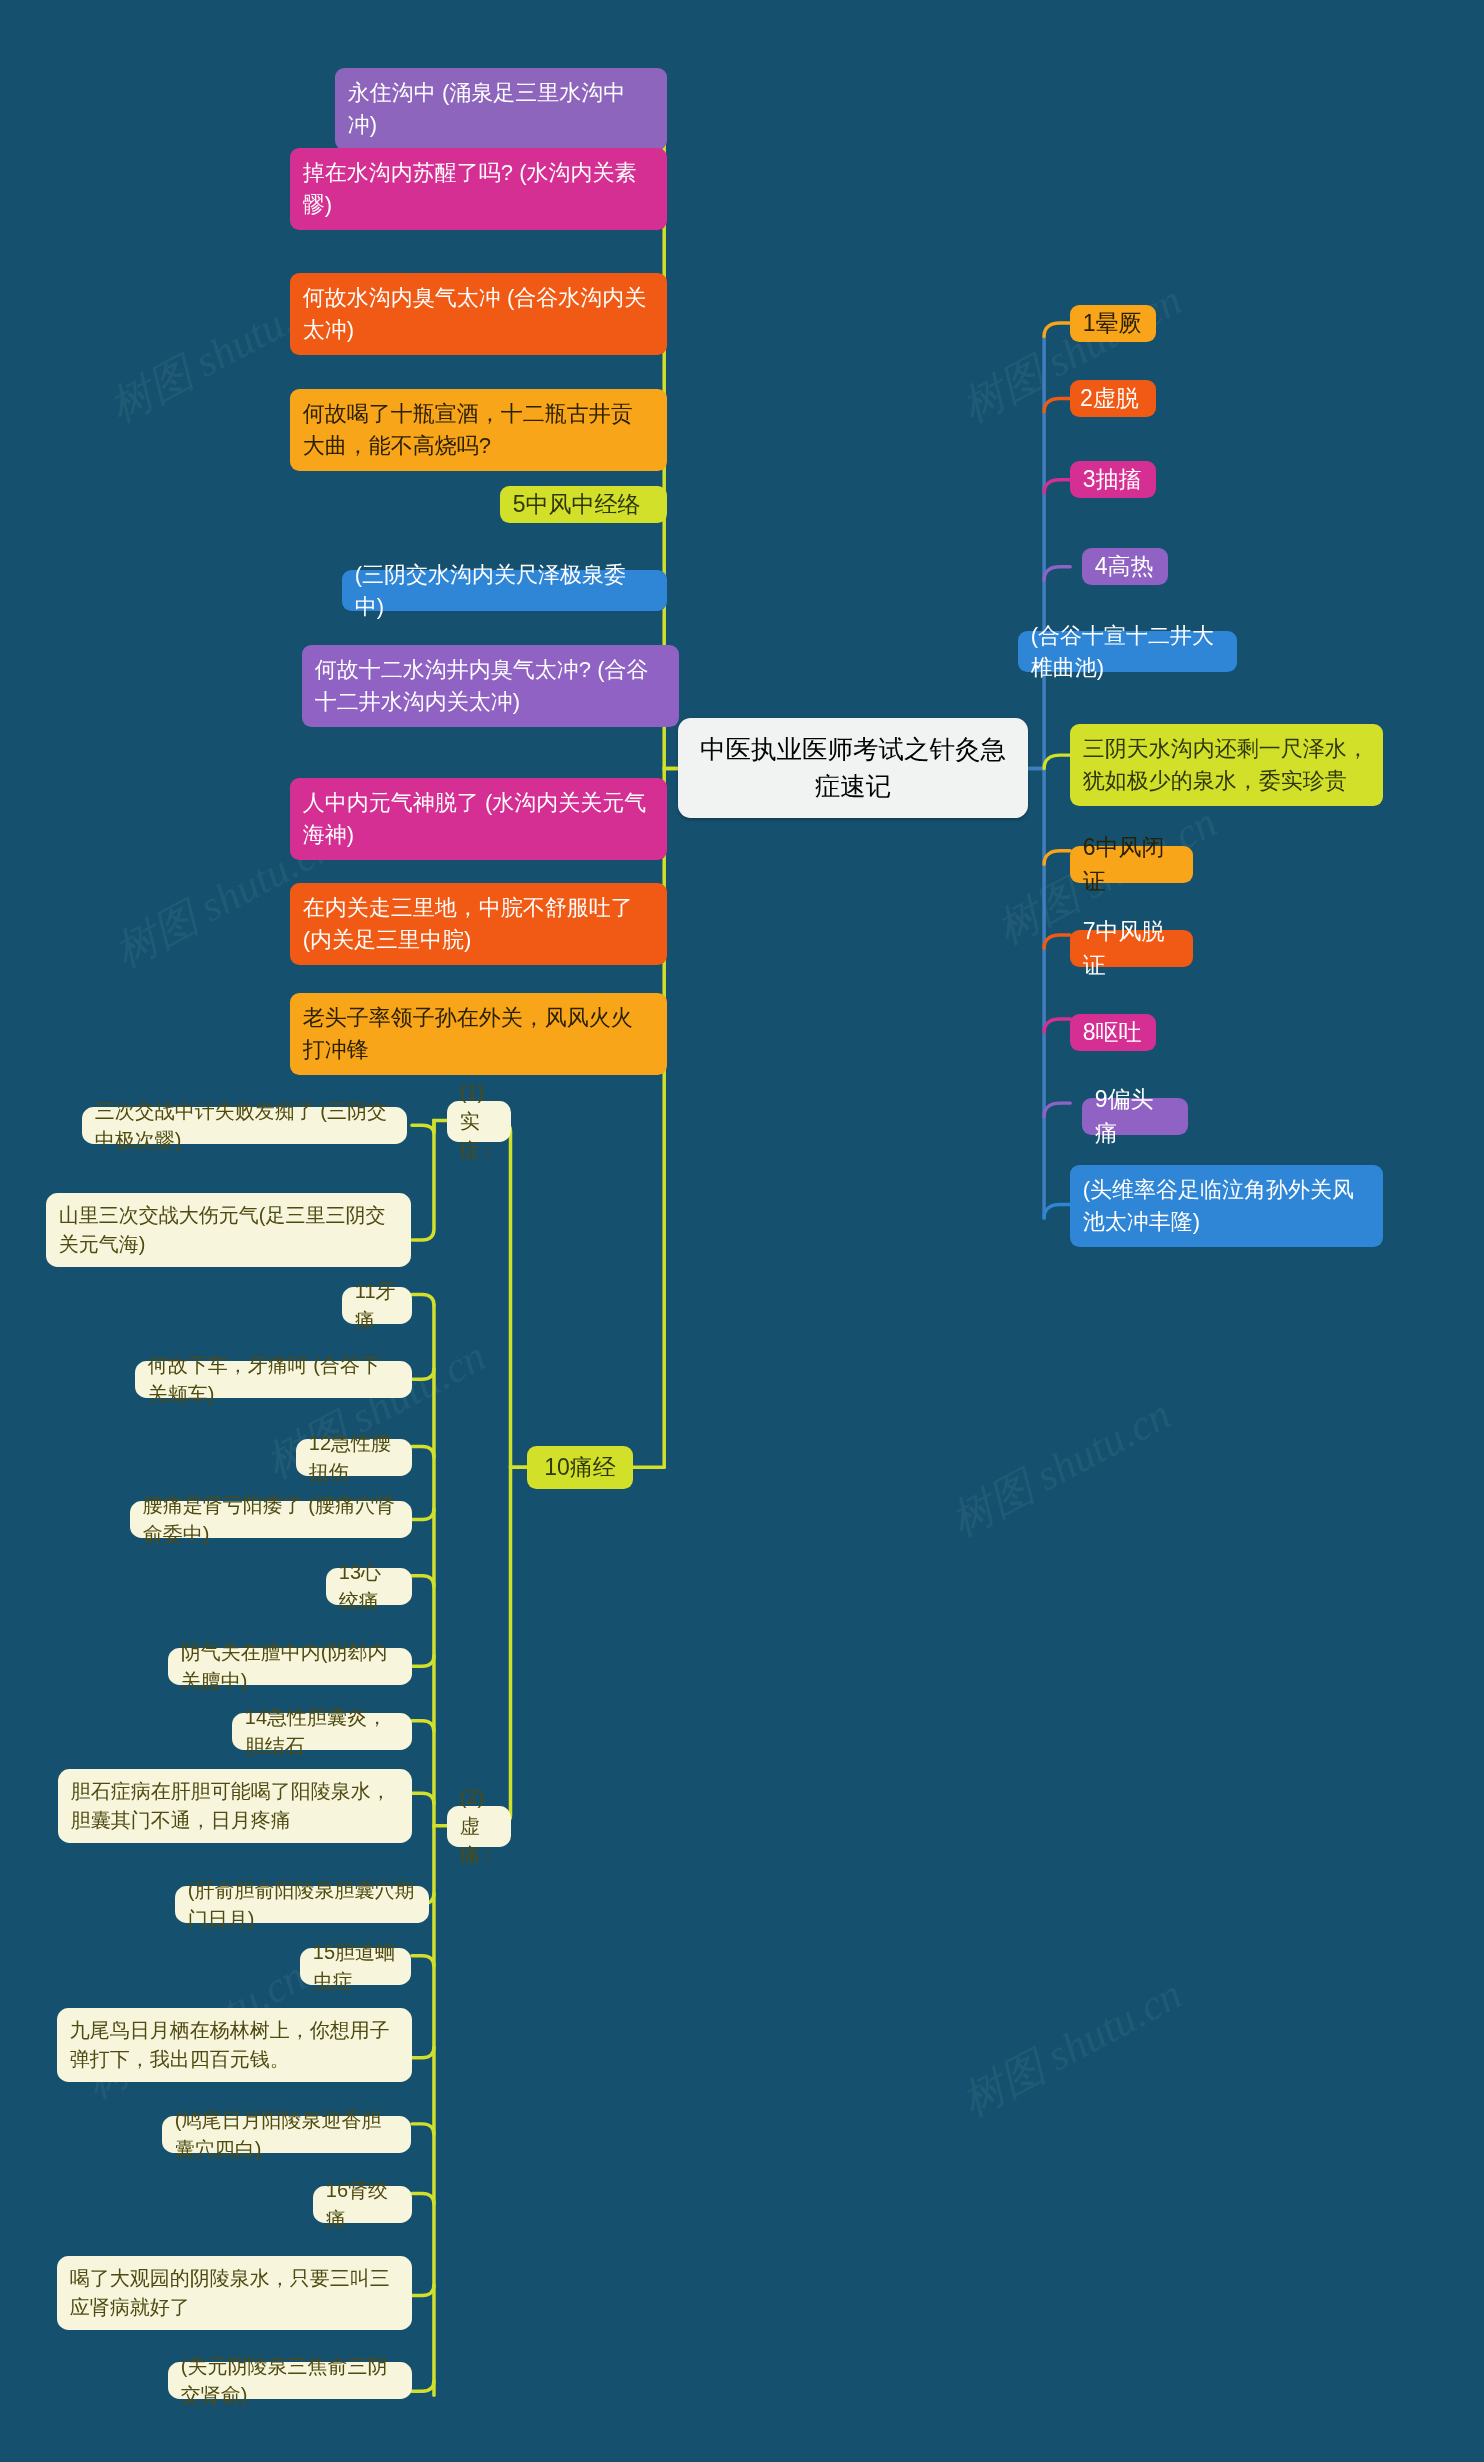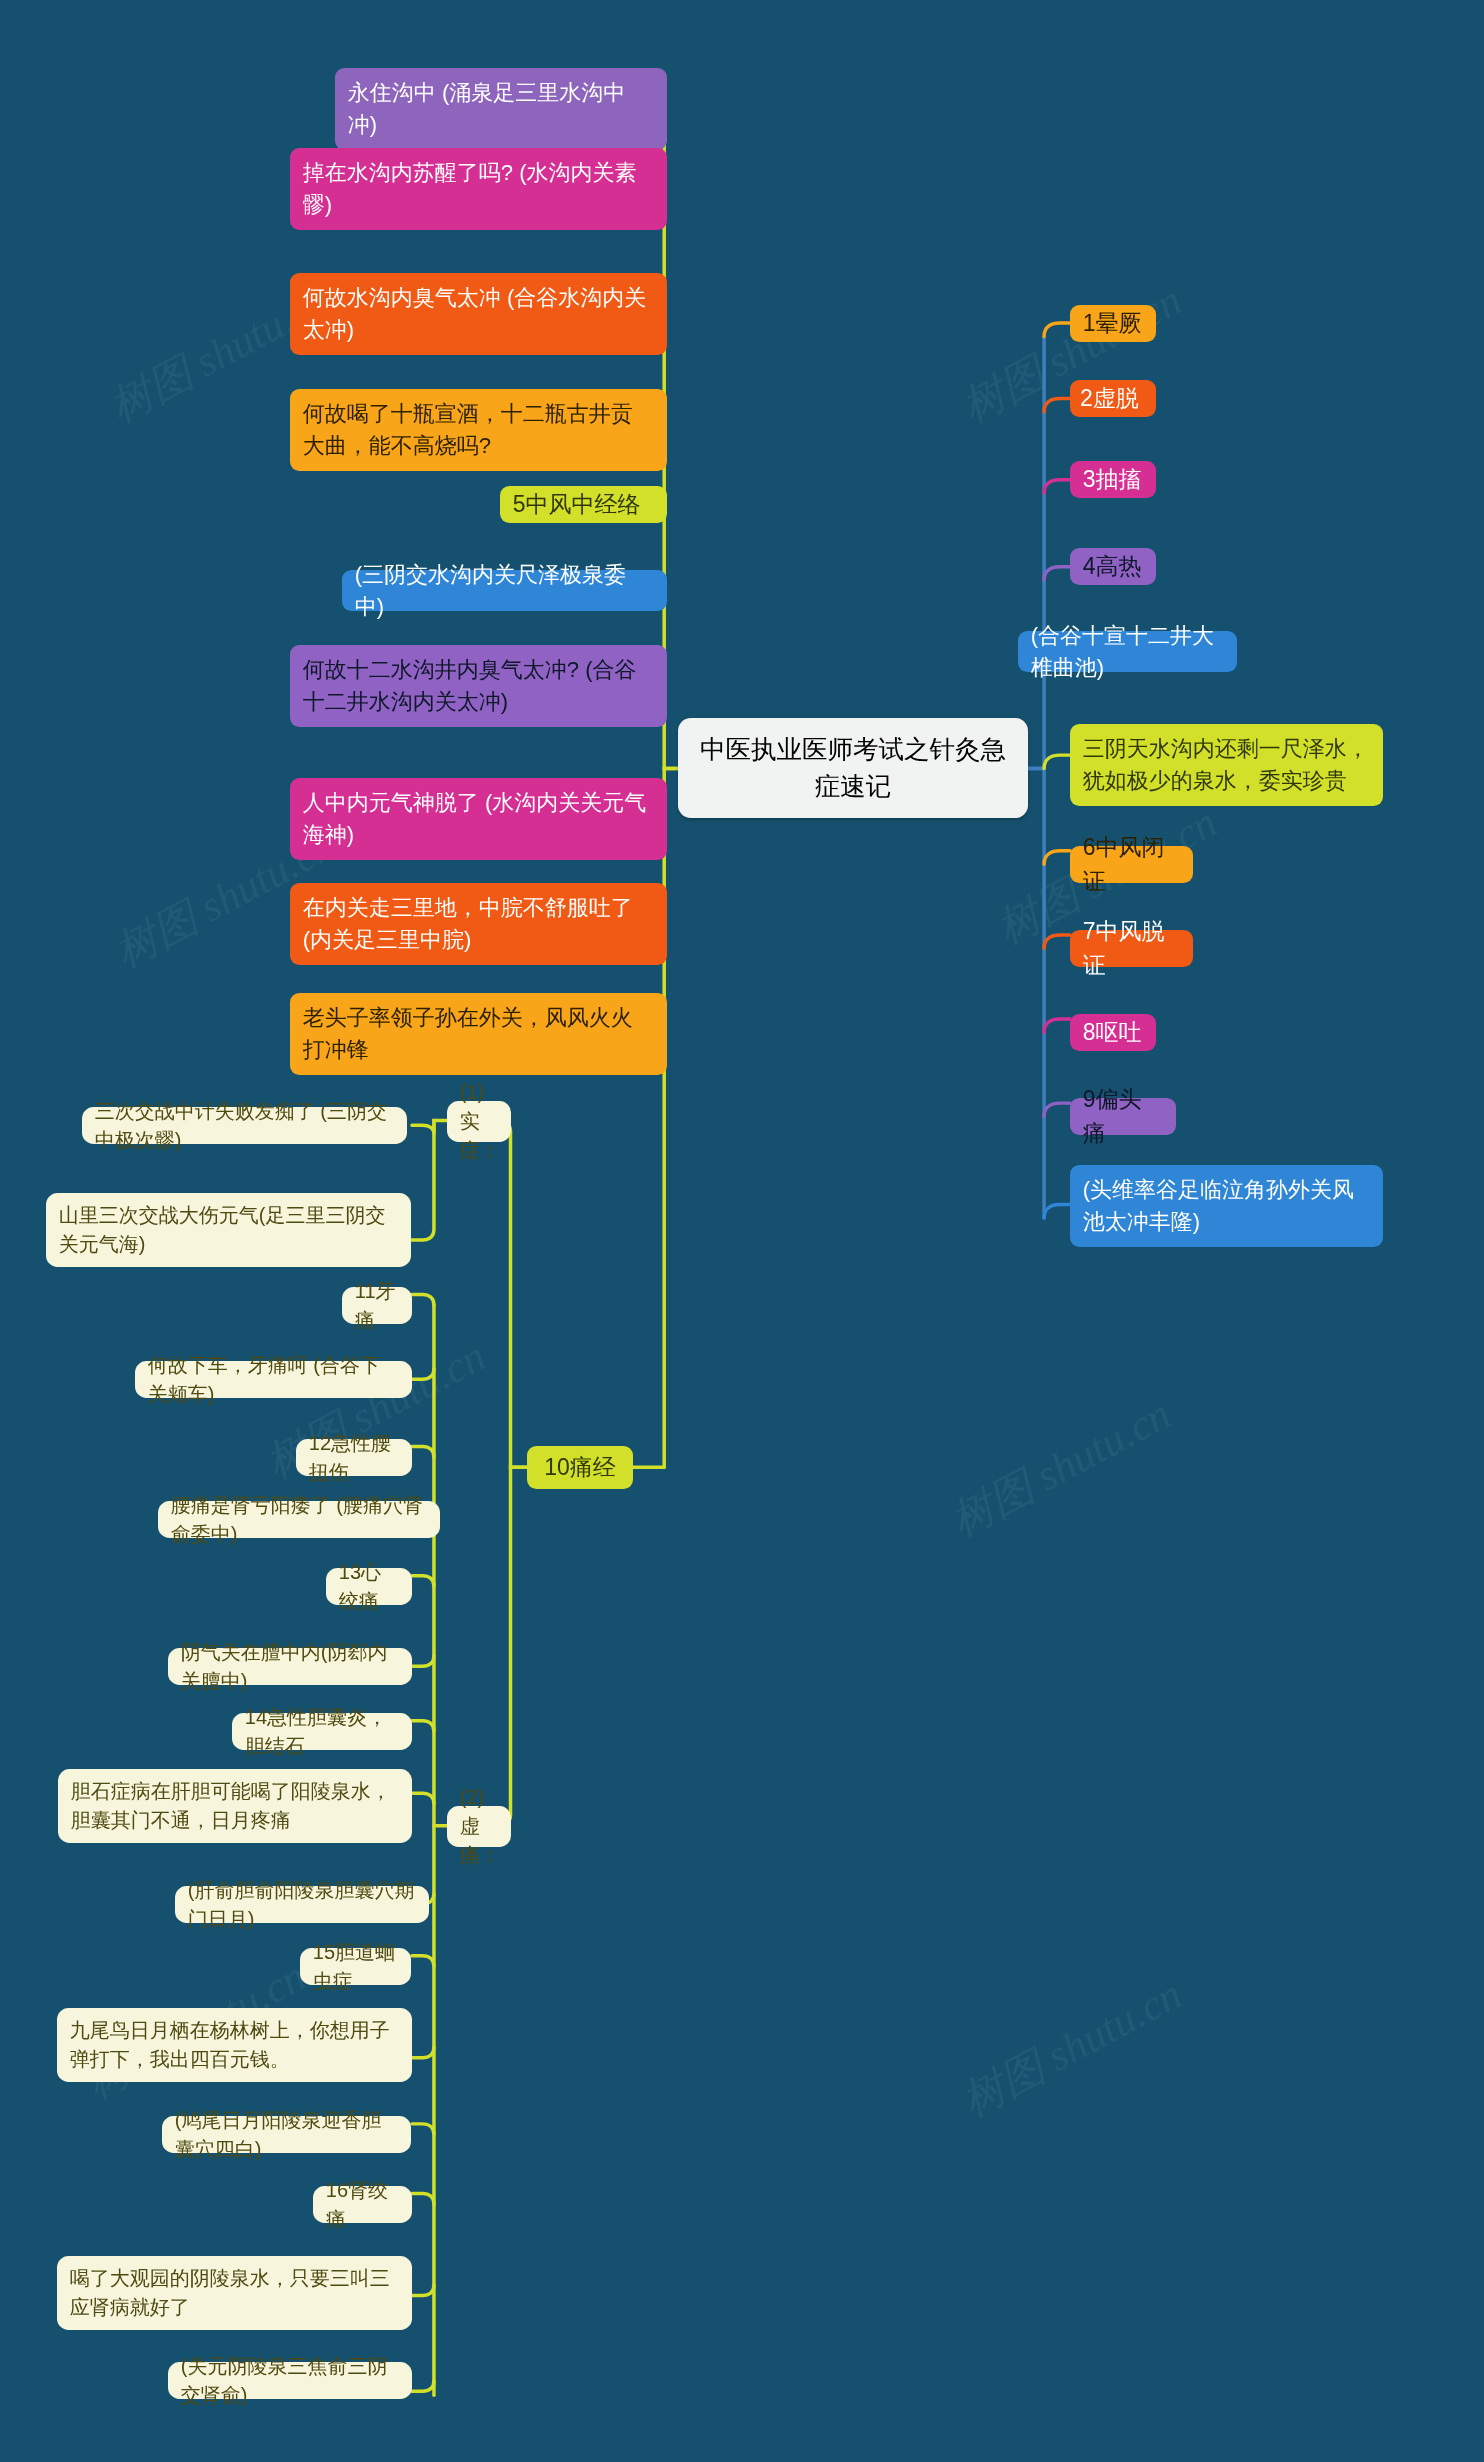--- a/index.html
+++ b/index.html
@@ -27,21 +27,21 @@
   .cream{background:#f7f6dc;color:#4f4a12;border-radius:11.6px;
          font-size:20px;padding:8px 12.8px;}
 
   
   .c-purple{background:#8e65bd;color:#ffffff;}
   .c-magenta{background:#d62f93;color:#ffffff;}
   .c-orangered{background:#f15a14;color:#ffffff;}
   .c-amber{background:#f9a51a;color:#2b2100;}
   .c-lime{background:#d2e02a;color:#30380a;}
   .c-blue{background:#2f86d6;color:#ffffff;}
-  .c-violet{background:#8f62c4;color:#0f172a;}
+  .c-violet{background:#8f62c4;color:#ffffff;margin-left:12px;}
 
   .wm{position:absolute;color:rgba(255,255,255,.055);
       font-family:"Liberation Serif","DejaVu Serif",serif;
       font-style:italic;font-size:43px;transform:rotate(-28deg);
       white-space:nowrap;user-select:none;}
 </style>
 </head>
 <body>
 
 <div id="canvas">
@@ -169,21 +169,21 @@
   <div class="node cream" style="left:82px;top:1107px;width:325px;height:37px;">三次交战中计失败发痴了 (三阴交中极次髎)</div>
 
   <div class="node cream" style="left:46px;top:1193px;width:365px;">山里三次交战大伤元气(足三里三阴交关元气海)</div>
 
   <div class="node cream" style="left:342px;top:1287px;width:70px;height:37px;justify-content:center;">11牙痛</div>
 
   <div class="node cream" style="left:135px;top:1361px;width:277px;height:37px;">何故下车，牙痛呵 (合谷下关颊车)</div>
 
   <div class="node cream" style="left:296px;top:1439px;width:116px;height:37px;justify-content:center;">12急性腰扭伤</div>
 
-  <div class="node cream" style="left:130px;top:1501px;width:282px;height:37px;margin-left:28px;">腰痛是肾亏阳痿了 (腰痛穴肾俞委中)</div>
+  <div class="node cream" style="left:130px;top:1501px;width:282px;height:37px;">腰痛是肾亏阳痿了 (腰痛穴肾俞委中)</div>
 
   <div class="node cream" style="left:326px;top:1568px;width:86px;height:37px;justify-content:center;">13心绞痛</div>
 
   <div class="node cream" style="left:168px;top:1648px;width:244px;height:37px;">阴气关在膻中内(阴郄内关膻中)</div>
 
   <div class="node cream" style="left:232px;top:1713px;width:180px;height:37px;">14急性胆囊炎，胆结石</div>
 
   <div class="node cream" style="left:58px;top:1769px;width:354px;">胆石症病在肝胆可能喝了阳陵泉水，胆囊其门不通，日月疼痛</div>
 
   <div class="node cream" style="left:158px;top:1886px;width:254px;height:37px;margin-left:17px;">(肝俞胆俞阳陵泉胆囊穴期门日月)</div>

